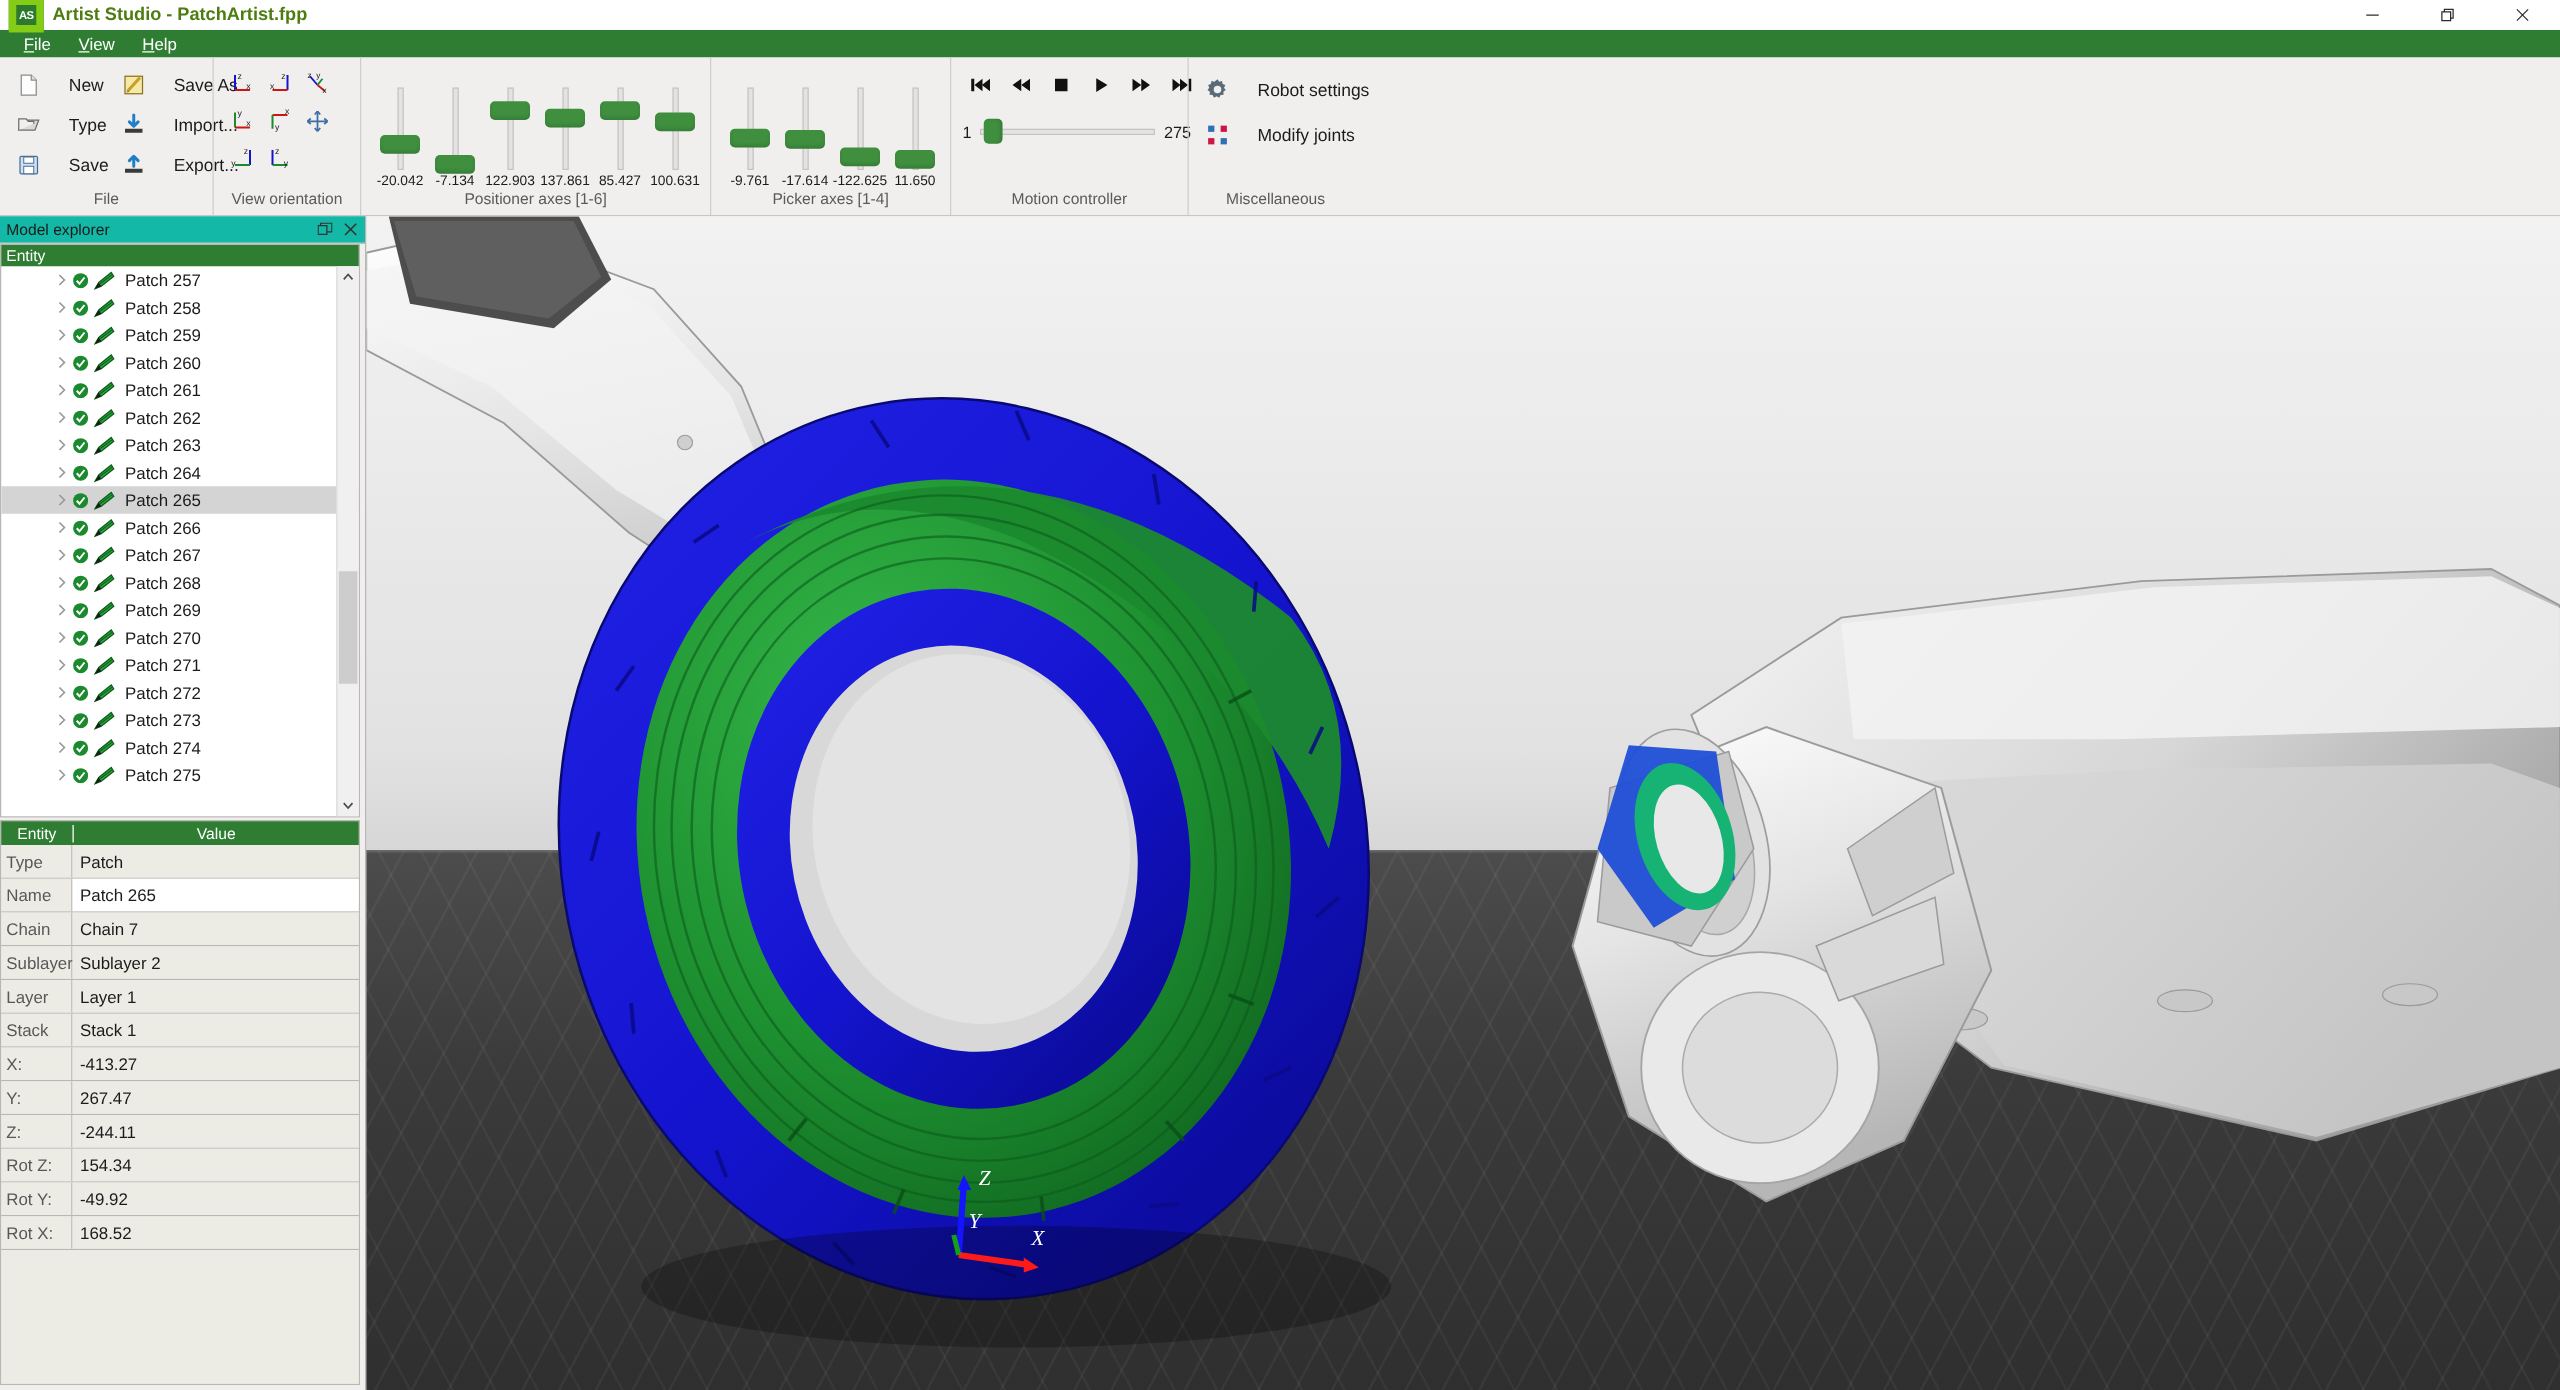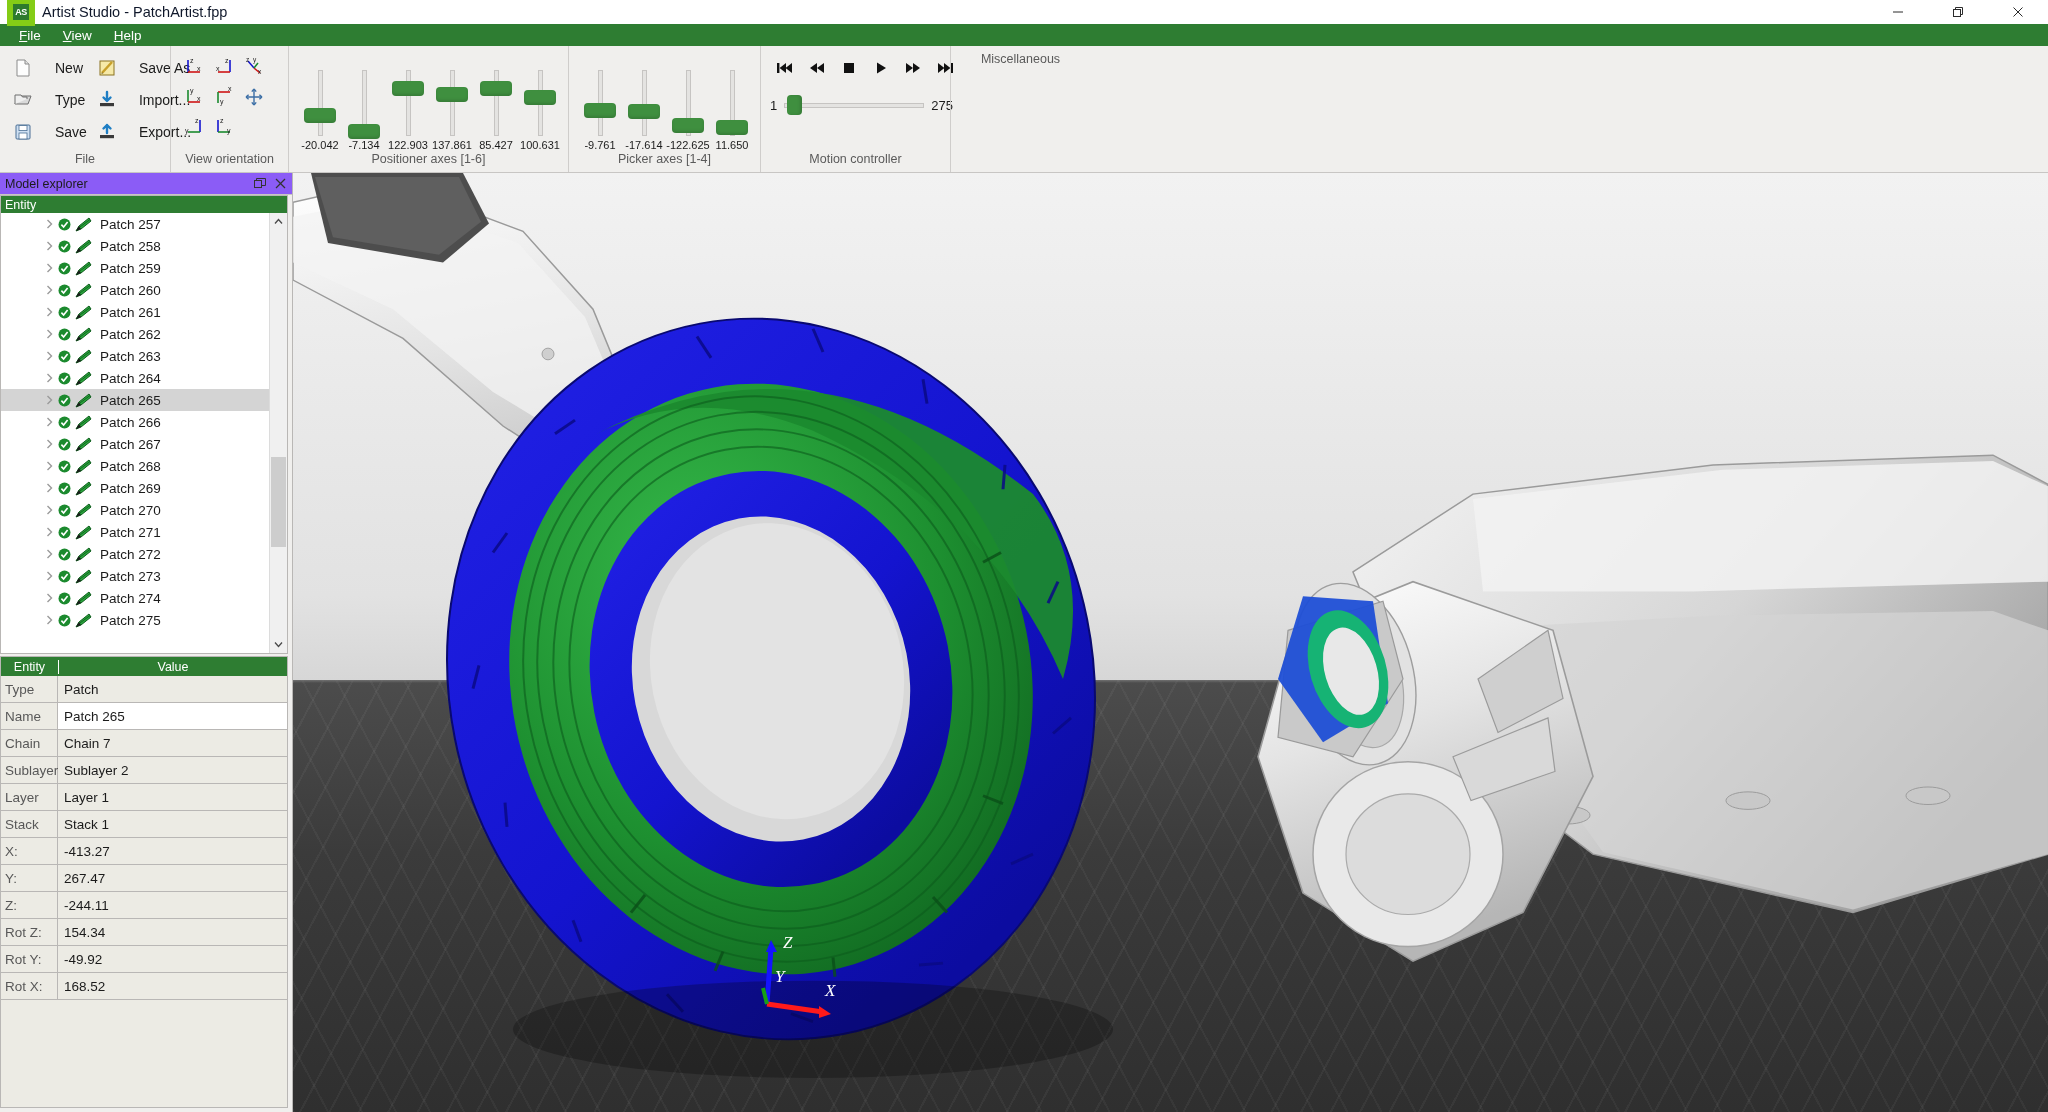--- a/index.html
+++ b/index.html
@@ -25,21 +25,21 @@
   .titlebar .app-icon {
     width: 16px; height: 16px; margin-left: 7px; margin-right: 7px;
     background: #2d7a2d;
     color: #ffffff; font-size: 9px; font-weight: bold;
     display: flex; align-items: center; justify-content: center;
     border: 6px solid #84cc16;
     letter-spacing: -0.5px;
     flex: 0 0 auto;
   }
   .titlebar .title-text {
-    font-size: 14.5px; color: #0f172a; white-space: nowrap;
+    font-size: 14.5px; color: #4d7c0f; white-space: nowrap; font-weight: bold;
   }
   .win-buttons {
     position: absolute; right: 0; top: 0; height: 24px;
     display: flex;
   }
   .win-btn {
     width: 60px; height: 24px;
     display: flex; align-items: center; justify-content: center;
     color: #2b2b2b;
   }
@@ -174,21 +174,21 @@
 
   
   .leftdock {
     width: 292px; min-width: 292px;
     display: flex; flex-direction: column;
     background: #f0efed;
     box-sizing: border-box;
   }
   .dock-title {
     height: 21px; min-height:21px; display: flex; align-items: center;
-    background: #8b5cf6; border-bottom: 1px solid #c8c6c4;
+    background: #14b8a6; border-bottom: 1px solid #c8c6c4;
     padding-left: 5px; font-size: 12.5px; color: #1b1b1b;
     position: relative;
   }
   .dock-title .spacer { flex: 1; }
   .dock-btn { width: 16px; height: 16px; display:flex; align-items:center; justify-content:center; margin-right:4px; }
 
   .tree-panel {
     flex: 0 0 auto; height: 459px;
     background: #ffffff; border: 1px solid #b9b7b5;
     margin: 0 4px 0 0; box-sizing: border-box;
@@ -593,20 +593,42 @@
               <div class="mc-thumb" id="mc-thumb" style="left: 2.5px;"></div>
             </div>
             <span class="mc-num">275</span>
           </div>
         </div>
       </div>
       <div class="rgroup-label">Motion controller</div>
     </div>
 
     <div class="rgroup" style="width:140px">
+      <div class="rgroup-body">
+        <div class="misc-col">
+          <div class="big-item">
+            <svg class="ico" viewBox="0 0 20 20">
+              <g fill="#5a6a78">
+                <path d="M10 1.4l1.3 2 2.3-.6.5 2.3 2.2.9-1.1 2.1 1.4 1.9-1.9 1.4.2 2.4-2.4.2-1.1 2.1-2.1-1.1-2.1 1.1-1.1-2.1-2.4-.2.2-2.4-1.9-1.4 1.4-1.9L2.5 6l2.2-.9.5-2.3 2.3.6z"></path>
+              </g>
+              <circle cx="10" cy="9.6" r="3" fill="#f0efed"></circle>
+            </svg>
+            <span>Robot settings</span>
+          </div>
+          <div class="big-item">
+            <svg class="ico" viewBox="0 0 20 20">
+              <rect x="2.5" y="2.5" width="5" height="5" fill="#2f6fb5"></rect>
+              <rect x="12.5" y="2.5" width="5" height="5" fill="#cf1446"></rect>
+              <rect x="2.5" y="12.5" width="5" height="5" fill="#cf1446"></rect>
+              <rect x="12.5" y="12.5" width="5" height="5" fill="#2f6fb5"></rect>
+            </svg>
+            <span>Modify joints</span>
+          </div>
+        </div>
+      </div>
       <div class="rgroup-label">Miscellaneous</div>
     </div>
 
     <div style="flex:1"></div>
   </div>
 
   <div class="main">
 
     <div class="leftdock">
       <div class="dock-title">

